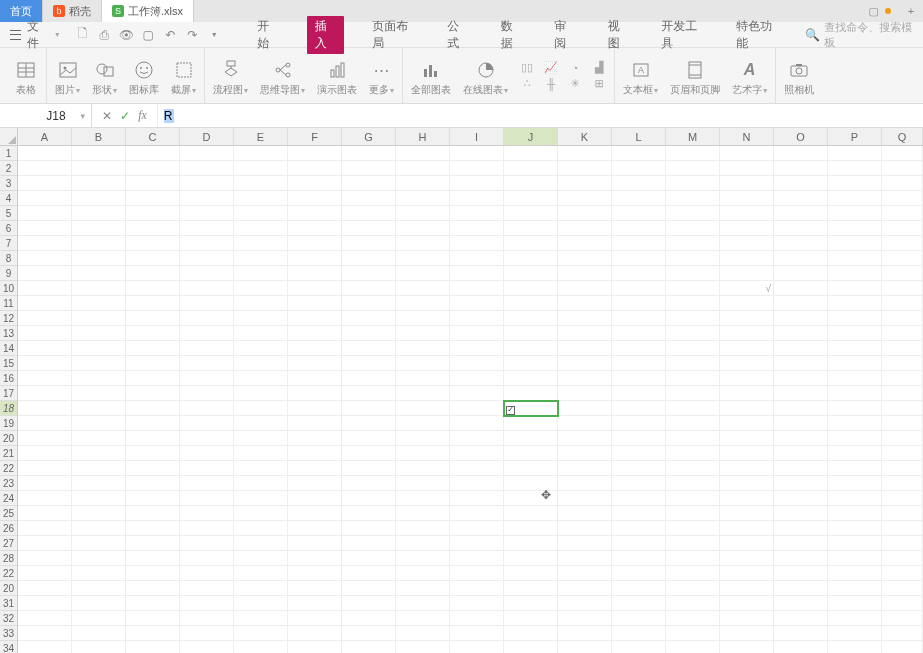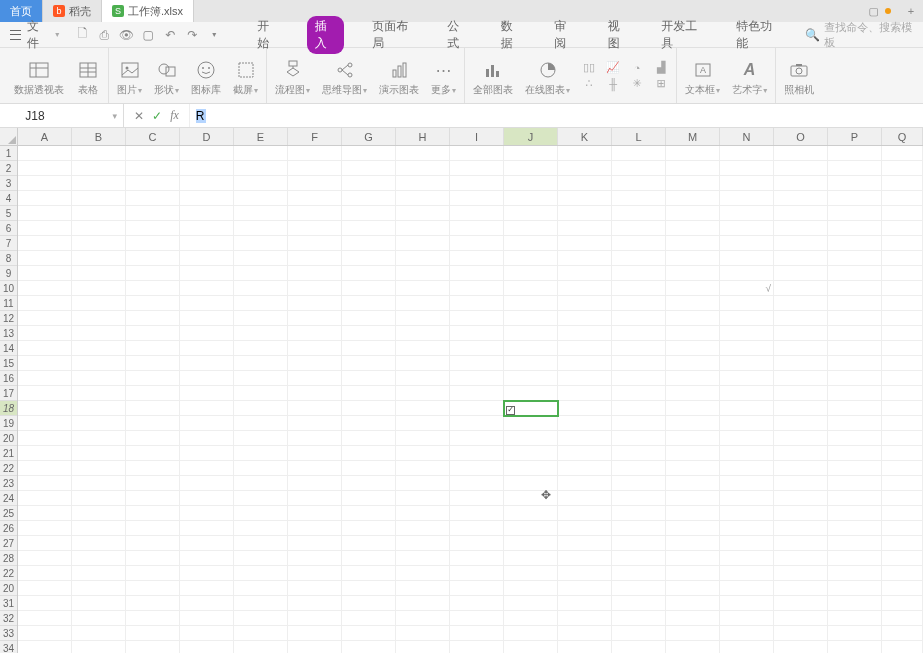--- a/index.html
+++ b/index.html
@@ -16,39 +16,39 @@
 
 
 .topbar { height: 26px; display: flex; align-items: center; background: #f5f5f5; padding: 0 6px; gap: 8px; font-size: 12px; border-bottom: 1px solid #e0e0e0; }
 .filebtn { display: flex; align-items: center; gap: 6px; padding: 0 4px; color: #666; }
 .menu-icon { width: 12px; height: 10px; display: inline-flex; flex-direction: column; justify-content: space-between; }
 .menu-icon span { height: 1px; background: #666; }
 .qat { display: flex; align-items: center; gap: 8px; color: #888; padding: 0 4px; }
 .qat .qi { width: 14px; height: 14px; display: inline-flex; align-items: center; justify-content: center; font-size: 12px; }
 .ribbon-tabs { display: flex; align-items: center; gap: 24px; margin-left: 20px; }
 .rtab { padding: 2px 4px; color: #666; cursor: default; }
-.rtab.active { background: #a21caf; color: #fff; border-radius: 9px; padding: 2px 8px; }
+.rtab.active { background: #be185d; color: #fff; border-radius: 1px; padding: 2px 8px; }
 .search { margin-left: 14px; display: flex; align-items: center; gap: 4px; color: #aaa; font-size: 11px; }
 .search .mag { font-size: 12px; }
 
 
 .ribbon { height: 56px; background: #f5f5f5; display: flex; align-items: center; padding: 0 6px; font-size: 10px; color: #888; border-bottom: 1px solid #dcdcdc; }
 .rgroup { display: flex; align-items: flex-end; gap: 8px; padding: 0 6px; height: 100%; }
 .rgroup.sep { border-left: 1px solid #e0e0e0; }
 .rbtn { display: flex; flex-direction: column; align-items: center; justify-content: flex-end; gap: 2px; padding: 4px 2px 6px; cursor: default; min-width: 28px; }
 .rbtn .ic { width: 22px; height: 22px; display: inline-flex; align-items: center; justify-content: center; color: #888; }
 .rbtn .lb { white-space: nowrap; }
 .rbtn .dd::after { content: "▾"; font-size: 8px; margin-left: 1px; color: #aaa; }
 .mini-col { display: flex; flex-direction: column; gap: 2px; justify-content: center; height: 100%; }
 .mini-row { display: flex; gap: 6px; }
 .mini { width: 18px; height: 14px; display: inline-flex; align-items: center; justify-content: center; color: #aaa; font-size: 11px; }
 
 
 .fbar { height: 24px; background: #fff; display: flex; align-items: center; border-bottom: 1px solid #dcdcdc; font-size: 12px; }
-.namebox { width: 124px; height: 100%; border-right: 1px solid #dcdcdc; display: flex; align-items: center; justify-content: flex-start; position: relative; }
+.namebox { width: 92px; height: 100%; border-right: 1px solid #dcdcdc; display: flex; align-items: center; justify-content: flex-end; position: relative; }
 .namebox input { border: none; outline: none; text-align: center; width: 70px; font-size: 12px; color: #333; }
 .namebox .dd { position: absolute; right: 6px; color: #aaa; font-size: 9px; }
 .fbtns { display: flex; align-items: center; gap: 8px; padding: 0 10px; color: #888; border-right: 1px solid #eee; height: 100%; }
 .fbtn { cursor: default; font-size: 12px; }
 .fbtn.fx { font-style: italic; font-family: "Times New Roman", serif; }
 .finput-wrap { flex: 1; height: 100%; display: flex; align-items: center; padding: 0 6px; }
 .finput { border: none; outline: none; width: 100%; font-size: 12px; color: #000; }
 .finput::selection { background: #b5d5ff; }
 
 
@@ -129,30 +129,20 @@
     <span class="mag">🔍</span>
     <span>查找命令、搜索模板</span>
   </div>
 </div>
 
 <div class="ribbon">
   <div class="rgroup">
     <div class="rbtn">
       <span class="ic">
           <svg width="22" height="22" viewBox="0 0 22 22">
-            <rect x="2" y="4" width="18" height="14" fill="none" stroke="#888"></rect>
-            <line x1="2" y1="9" x2="20" y2="9" stroke="#888"></line>
-            <line x1="8" y1="4" x2="8" y2="18" stroke="#888"></line>
-          </svg>
-        </span>
-      <span class="lb">数据透视表</span>
-    </div>
-    <div class="rbtn">
-      <span class="ic">
-          <svg width="22" height="22" viewBox="0 0 22 22">
             <rect x="3" y="4" width="16" height="14" fill="none" stroke="#888"></rect>
             <line x1="3" y1="9" x2="19" y2="9" stroke="#888"></line>
             <line x1="3" y1="13" x2="19" y2="13" stroke="#888"></line>
             <line x1="11" y1="4" x2="11" y2="18" stroke="#888"></line>
           </svg>
         </span>
       <span class="lb">表格</span>
     </div>
   </div>
   <div class="rgroup sep">
@@ -270,20 +260,30 @@
   </div>
   <div class="rgroup sep">
     <div class="rbtn">
       <span class="ic">
           <svg width="22" height="22" viewBox="0 0 22 22">
             <rect x="4" y="5" width="14" height="12" fill="none" stroke="#888"></rect>
             <text x="11" y="14" font-size="9" text-anchor="middle" fill="#888">A</text>
           </svg>
         </span>
       <span class="lb dd">文本框</span>
+    </div>
+    <div class="rbtn">
+      <span class="ic">
+          <svg width="22" height="22" viewBox="0 0 22 22">
+            <rect x="5" y="3" width="12" height="16" fill="none" stroke="#888"></rect>
+            <line x1="5" y1="6" x2="17" y2="6" stroke="#888"></line>
+            <line x1="5" y1="16" x2="17" y2="16" stroke="#888"></line>
+          </svg>
+        </span>
+      <span class="lb">页眉和页脚</span>
     </div>
     <div class="rbtn">
       <span class="ic" style="font-size:16px;font-weight:bold;font-style:italic;color:#888;">A</span>
       <span class="lb dd">艺术字</span>
     </div>
   </div>
   <div class="rgroup sep">
     <div class="rbtn">
       <span class="ic">
           <svg width="22" height="22" viewBox="0 0 22 22">

